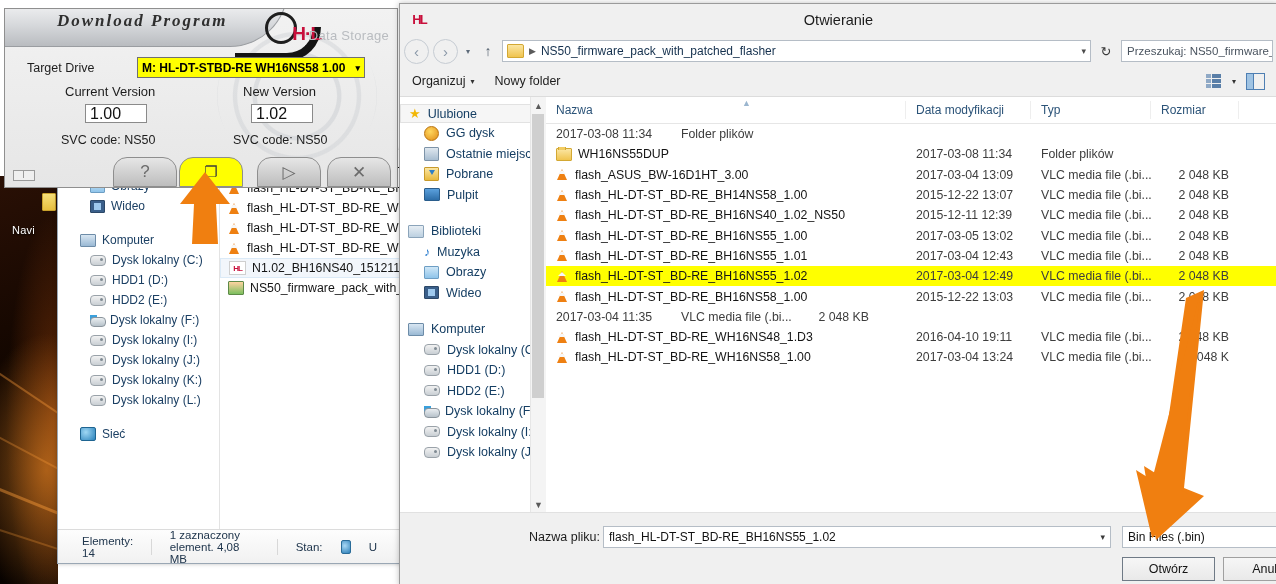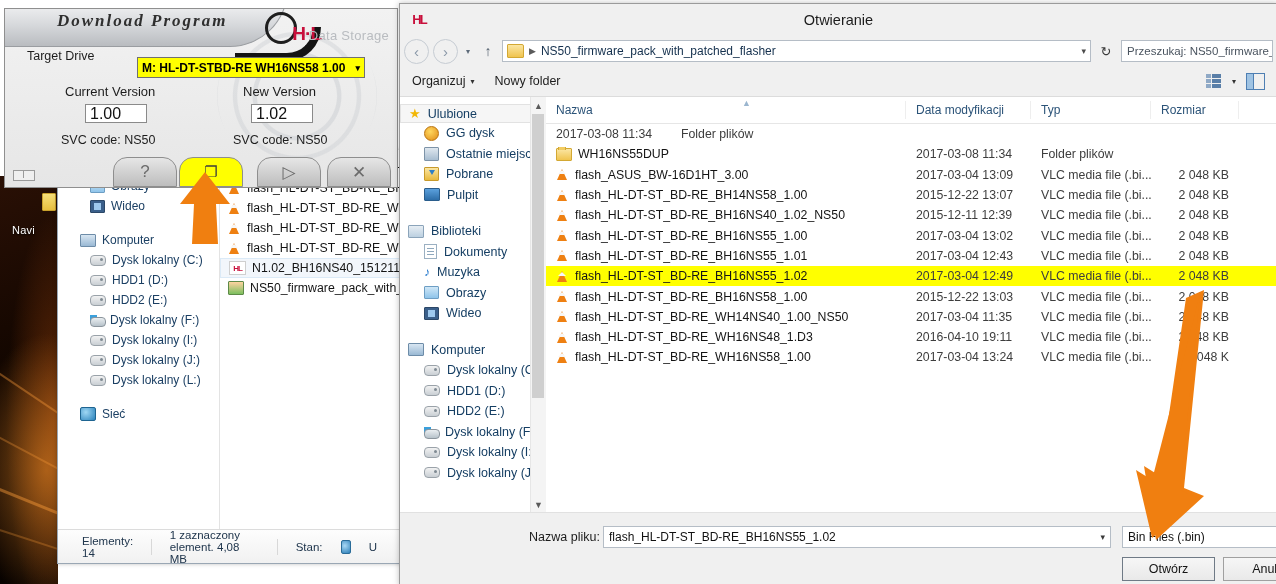--- a/index.html
+++ b/index.html
@@ -326,20 +326,24 @@
       <div class="nrow indent">
           <span class="ic ic-drive"></span>
           <span>Dysk lokalny (I:)</span>
         </div>
       <div class="nrow indent">
           <span class="ic ic-drive"></span>
           <span>Dysk lokalny (J:)</span>
         </div>
       <div class="nrow indent">
           <span class="ic ic-drive"></span>
+          <span>Dysk lokalny (K:)</span>
+        </div>
+      <div class="nrow indent">
+          <span class="ic ic-drive"></span>
           <span>Dysk lokalny (L:)</span>
         </div>
       <div class="spacer"></div>
       <div class="nrow">
           <span class="ic ic-net"></span>
           <span>Sieć</span>
         </div>
     </div>
 
     <div class="bg-list">
@@ -386,21 +390,21 @@
 
   <div class="dlprog">
     <div class="ghostrings"></div>
     <div class="swoosh"></div>
     <div class="blackhook"></div>
     <div class="bigO"></div>
     <div class="title">Download Program</div>
     <div class="brandHL">H·L</div>
     <div class="brandtxt">Data Storage</div>
 
-    <div class="lbl" style="left:22px;top:40px;text-align:center;">Target Drive</div>
+    <div class="lbl" style="left:22px;top:52px;text-align:center;">Target Drive</div>
     <div class="combo">
       <span>M: HL-DT-STBD-RE  WH16NS58 1.00</span>
       <span style="font-size:9px;">▾</span>
     </div>
 
     <div class="lbl" style="left:60px;top:75px;font-size:13px;">Current Version</div>
     <div class="lbl" style="left:238px;top:75px;font-size:13px;">New Version</div>
 
     <div class="tinybox" style="left:80px;top:95px;">1.00</div>
     <div class="tinybox" style="left:246px;top:95px;">1.02</div>
@@ -510,24 +514,20 @@
         <div class="nrow indent">
             <span class="ic ic-desk"></span>
             <span>Pulpit</span>
           </div>
         <div class="spacer"></div>
         <div class="nrow hdr">
             <span class="ic ic-lib"></span>
             <span>Biblioteki</span>
           </div>
         <div class="nrow indent">
-            <span class="ic ic-doc"></span>
-            <span>Dokumenty</span>
-          </div>
-        <div class="nrow indent">
             <span class="ic ic-music">♪</span>
             <span>Muzyka</span>
           </div>
         <div class="nrow indent">
             <span class="ic ic-pic"></span>
             <span>Obrazy</span>
           </div>
         <div class="nrow indent">
             <span class="ic ic-vid"></span>
             <span>Wideo</span>
@@ -618,21 +618,21 @@
               </div>
             <div class="cell date">2015-12-11 12:39</div>
             <div class="cell type">VLC media file (.bi...</div>
             <div class="cell size">2 048 KB</div>
           </div>
           <div class="frow">
             <div class="cell name">
                 <span class="ic ic-vlc"></span>
                 <span>flash_HL-DT-ST_BD-RE_BH16NS55_1.00</span>
               </div>
-            <div class="cell date">2017-03-04 13:02</div>
+            <div class="cell date">2017-03-05 13:02</div>
             <div class="cell type">VLC media file (.bi...</div>
             <div class="cell size">2 048 KB</div>
           </div>
           <div class="frow">
             <div class="cell name">
                 <span class="ic ic-vlc"></span>
                 <span>flash_HL-DT-ST_BD-RE_BH16NS55_1.01</span>
               </div>
             <div class="cell date">2017-03-04 12:43</div>
             <div class="cell type">VLC media file (.bi...</div>
@@ -650,24 +650,20 @@
           <div class="frow">
             <div class="cell name">
                 <span class="ic ic-vlc"></span>
                 <span>flash_HL-DT-ST_BD-RE_BH16NS58_1.00</span>
               </div>
             <div class="cell date">2015-12-22 13:03</div>
             <div class="cell type">VLC media file (.bi...</div>
             <div class="cell size">2 048 KB</div>
           </div>
           <div class="frow">
-            <div class="cell name">
-                <span class="ic ic-vlc"></span>
-                <span>flash_HL-DT-ST_BD-RE_WH14NS40_1.00_NS50</span>
-              </div>
             <div class="cell date">2017-03-04 11:35</div>
             <div class="cell type">VLC media file (.bi...</div>
             <div class="cell size">2 048 KB</div>
           </div>
           <div class="frow">
             <div class="cell name">
                 <span class="ic ic-vlc"></span>
                 <span>flash_HL-DT-ST_BD-RE_WH16NS48_1.D3</span>
               </div>
             <div class="cell date">2016-04-10 19:11</div>

